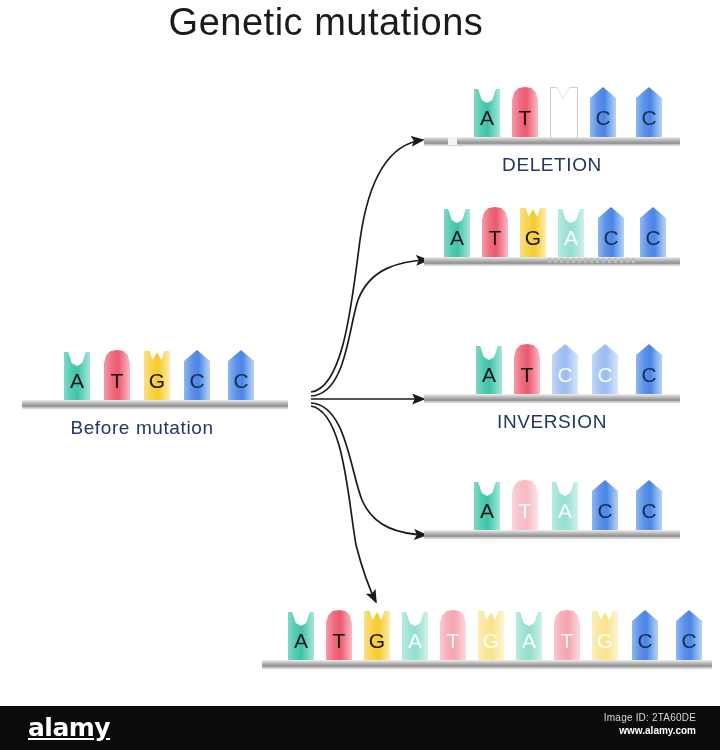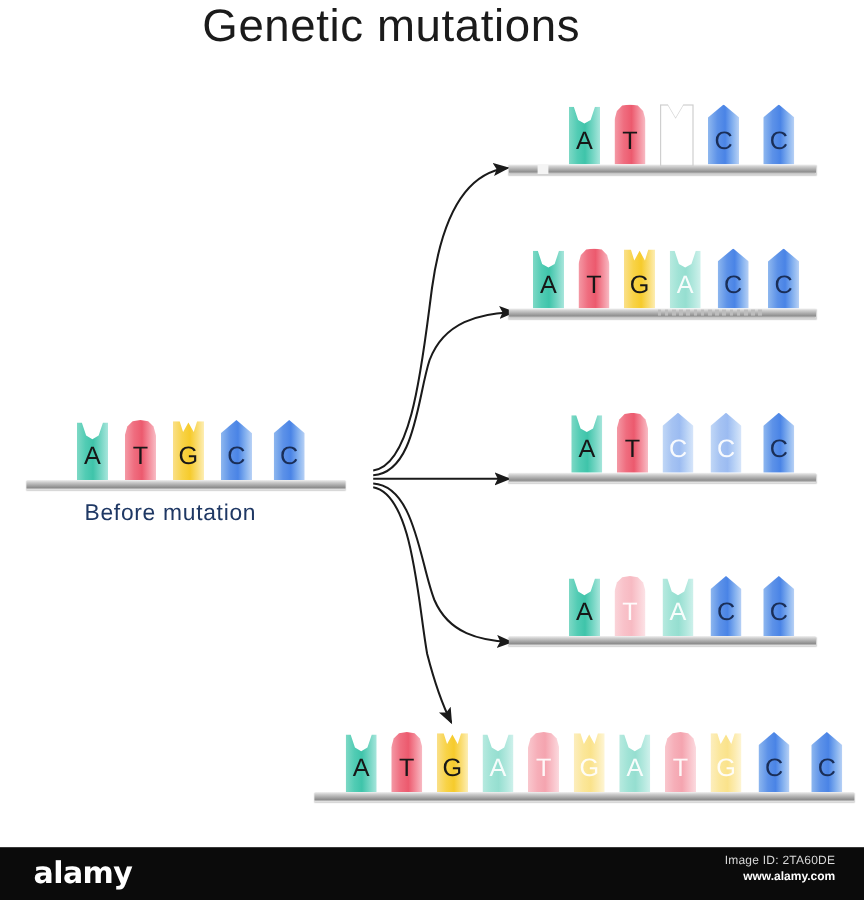--- a/index.html
+++ b/index.html
@@ -117,20 +117,21 @@
   
   .footer{
     position:absolute;left:0;bottom:0;width:720px;height:44px;
     background:#0b0b0b;
   }
   .footer .logo{
     position:absolute;left:28px;top:9px;
     color:#ffffff;font-size:25px;line-height:25px;
     font-family:"DejaVu Sans", sans-serif;font-weight:700;
     letter-spacing:-0.5px;
+    text-decoration:underline;
   }
   .footer .imgid{
     position:absolute;right:24px;top:7px;
     color:#d8d8d8;font-size:10px;line-height:10px;
     text-align:right;letter-spacing:0.2px;
   }
   .footer .url{
     position:absolute;right:24px;top:19px;
     color:#ffffff;font-size:10px;line-height:12px;
     text-align:left;font-weight:700;
@@ -206,20 +207,21 @@
         <span class="glyph">C</span>
       </div>
       <div class="base sh-C c-C" style="left:212px;">
         <div class="body"></div>
         <span class="glyph">C</span>
       </div>
     </div>
     <div class="rail">
       <div class="gapwhite" style="left:24px;width:9px;"></div>
     </div>
+    <div class="caption" style="width:256px;">DELETION</div>
   </div>
 
   <div class="seq" id="seq-insertion" style="left:424px;top:205px;width:256px;">
     <div class="bases">
       <div class="base sh-A c-A" style="left:20px;">
         <div class="body"></div>
         <span class="glyph">A</span>
       </div>
       <div class="base sh-T c-T" style="left:58px;">
         <div class="body"></div>
@@ -264,20 +266,21 @@
       <div class="base sh-C c-C faded" style="left:168px;">
         <div class="body"></div>
         <span class="glyph">C</span>
       </div>
       <div class="base sh-C c-C" style="left:212px;">
         <div class="body"></div>
         <span class="glyph">C</span>
       </div>
     </div>
     <div class="rail"></div>
+    <div class="caption" style="width:256px;">INVERSION</div>
   </div>
 
   <div class="seq" id="seq-substitution" style="left:424px;top:478px;width:256px;">
     <div class="bases">
       <div class="base sh-A c-A" style="left:50px;">
         <div class="body"></div>
         <span class="glyph">A</span>
       </div>
       <div class="base sh-T c-T pale" style="left:88px;">
         <div class="body"></div>

